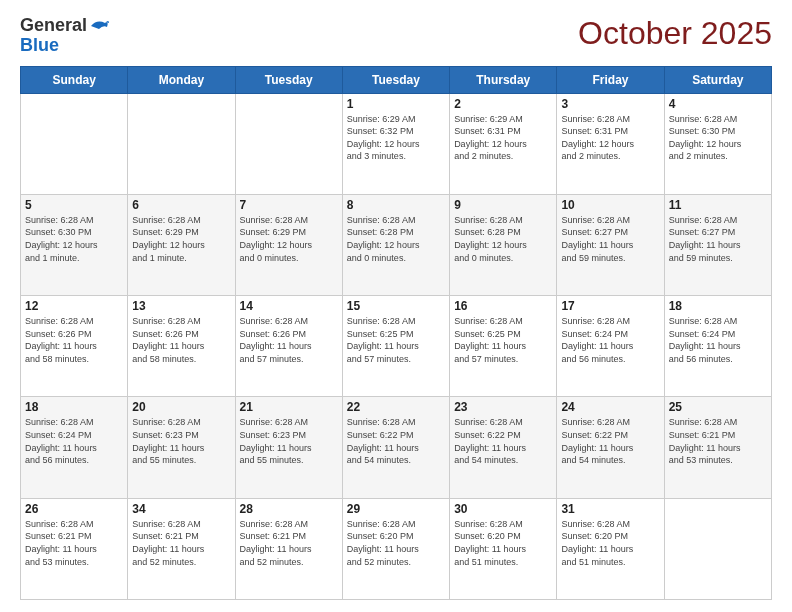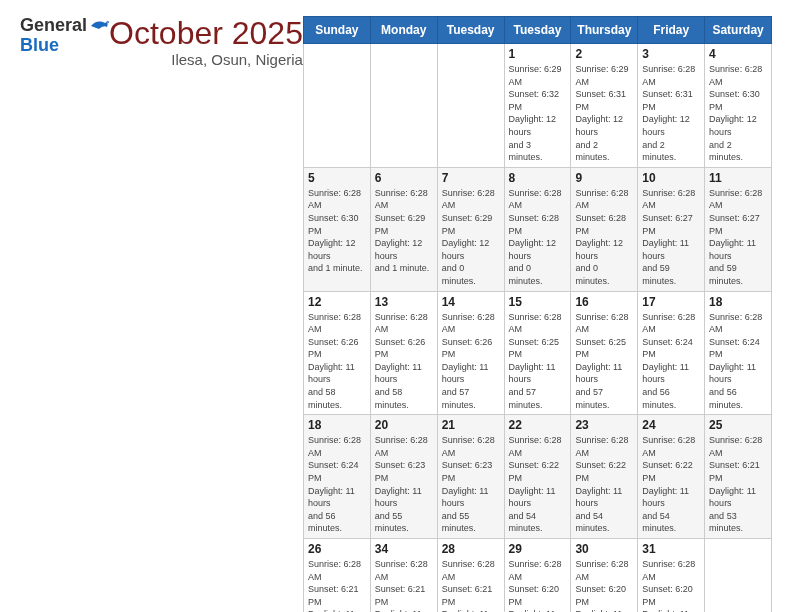--- a/index.html
+++ b/index.html
@@ -8,21 +8,21 @@
       background: #fff;
       width: 792px;
       height: 612px;
       overflow: hidden;
     }
     .page {
       width: 792px;
       height: 612px;
       padding: 16px 20px 12px 20px;
       display: flex;
-      flex-direction: row;
+      flex-direction: column;
     }
     .header {
       display: flex;
       justify-content: space-between;
       align-items: flex-start;
       margin-bottom: 10px;
     }
     .logo {
       display: flex;
       align-items: center;
@@ -101,21 +101,20 @@
       <svg width="20" height="18" viewBox="0 0 20 18" style="margin-left:2px;">
         <path d="M2,9 Q8,2 16,6 Q20,4 18,10 Q14,8 10,12 Z" fill="#1a6bbf"></path>
         <path d="M16,6 Q20,2 20,6 Q18,5 16,6 Z" fill="#1a6bbf"></path>
       </svg>
     </div>
     <span style="font-size:18px;font-weight:bold;color:#1a6bbf;text-align:center;">Blue</span>
   </div>
 </div>
     <div class="title-block">
       <div class="month-title">October 2025</div>
-      <div class="location">Ilesa, Osun, Nigeria</div>
     </div>
   </div>
 
   <table class="calendar">
     <thead>
       <tr class="header-row">
         <th>Sunday</th>
         <th>Monday</th>
         <th>Tuesday</th>
         <th>Tuesday</th>

